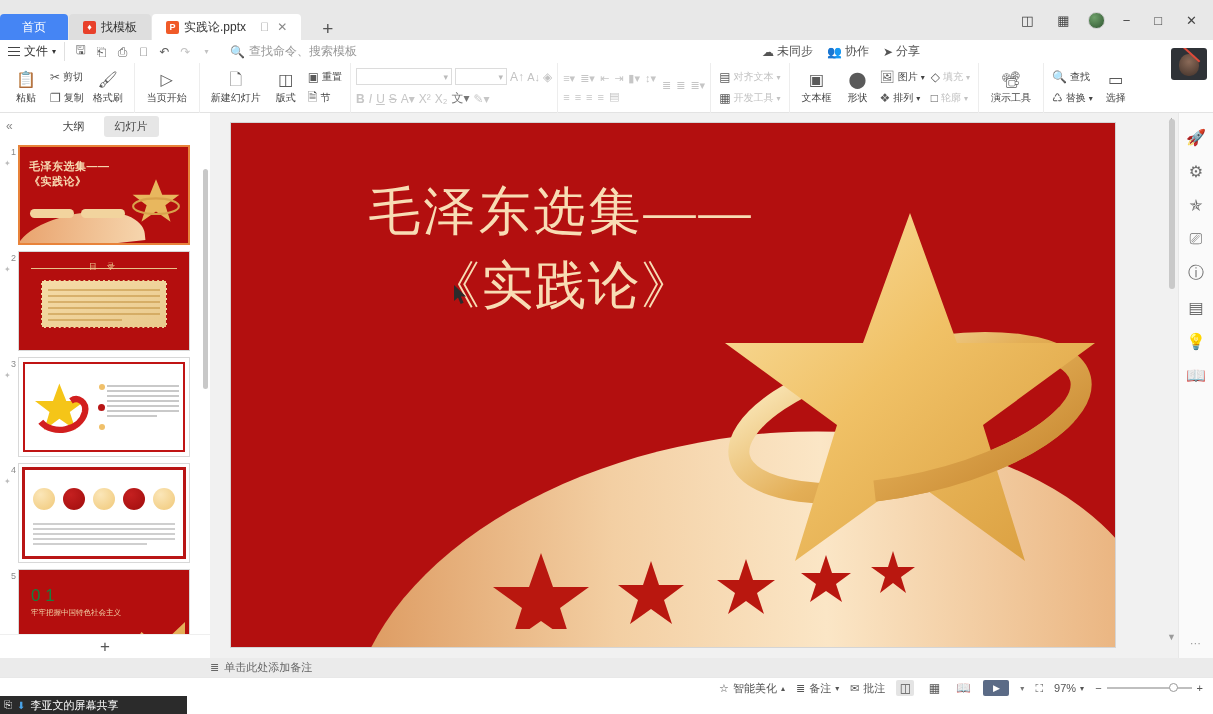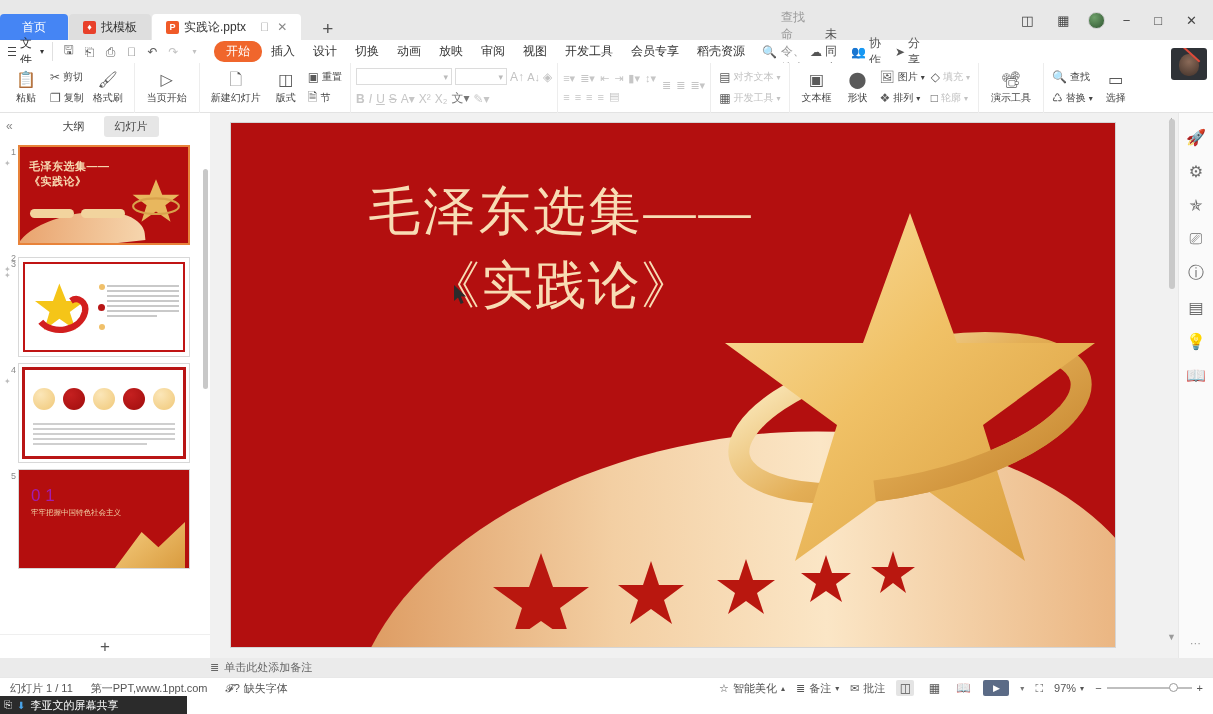--- a/index.html
+++ b/index.html
@@ -140,21 +140,21 @@
   .t3-frame { position: absolute; inset: 4px; border: 2px solid #c01414; }
   .t3-txt { position: absolute; right: 10px; top: 24px; width: 72px; }
   .t3-txt .ln { height: 2px; background: #c9c9c9; margin: 3px 0; }
   .t4-frame { position: absolute; inset: 3px; border: 3px solid #b91515; }
   .t4-circles { position: absolute; left: 14px; right: 14px; top: 24px; display: flex; justify-content: space-between; }
   .t4-c { width: 22px; height: 22px; border-radius: 50%; }
   .t4-c.g { background: radial-gradient(circle at 35% 30%, #fbe6b8, #f0c878); }
   .t4-c.r { background: radial-gradient(circle at 35% 30%, #c52020, #a00d0d); }
   .t4-txt { position: absolute; left: 14px; right: 14px; top: 56px; }
   .t4-txt .ln { height: 2px; background: #cfcfcf; margin: 3px 0; }
-  .t5-num { position: absolute; left: 12px; top: 16px; font-size: 17px; color: #a21caf; font-weight: 300; }
+  .t5-num { position: absolute; left: 12px; top: 16px; font-size: 17px; color: #15803d; font-weight: 300; }
   .t5-sub { position: absolute; left: 12px; top: 38px; font-size: 7.5px; color: #f3d6a8; line-height: 10px; width: 100px; }
   .t5-gold { position: absolute; right: 4px; bottom: 0; width: 70px; height: 46px;
              background: linear-gradient(140deg, #f6cf82, #d99b3e);
              clip-path: polygon(0% 100%, 38% 22%, 62% 55%, 100% 0%, 100% 100%); }
 
   
   .canvas-area { position: absolute; top: 0; left: 210px; width: 968px; height: 545px; background: #f1f1f1; }
   .canvas-scroll { position: absolute; right: 3px; top: 6px; width: 6px; height: 170px;
                    background: #c9c9c9; border-radius: 3px; }
   .canvas-arrow { position: absolute; right: 2px; font-size: 9px; color: #9a9a9a; }
@@ -296,33 +296,20 @@
       <span style="font-size:8px">▾</span>
     </div>
     <div class="qbar">
       <span class="qbtn">🖫</span>
       <span class="qbtn">⎗</span>
       <span class="qbtn">⎙</span>
       <span class="qbtn">⎕</span>
       <span class="qbtn">↶</span>
       <span class="qbtn dim">↷</span>
       <span class="qbtn dim" style="font-size:8px">▾</span>
-    </div>
-    <div class="menus">
-      <span class="menu-item active">开始</span>
-      <span class="menu-item">插入</span>
-      <span class="menu-item">设计</span>
-      <span class="menu-item">切换</span>
-      <span class="menu-item">动画</span>
-      <span class="menu-item">放映</span>
-      <span class="menu-item">审阅</span>
-      <span class="menu-item">视图</span>
-      <span class="menu-item">开发工具</span>
-      <span class="menu-item">会员专享</span>
-      <span class="menu-item">稻壳资源</span>
     </div>
     <div class="mb-search">
       <span>🔍</span>
       <span>查找命令、搜索模板</span>
     </div>
     <div class="mb-right">
       <span class="it">
         <span>☁</span>
         <span>未同步</span>
       </span>
@@ -547,20 +534,33 @@
           <div class="t1-pills">
             <div class="t1-pill"></div>
               <div class="t1-pill"></div>
           </div>
         </div>
       </div>
 
       <div class="slide-row">
         <span class="slide-num">2</span>
         <span class="slide-star">✦</span>
+        <div class="thumb">
+          <div class="t-red"></div>
+          <div class="t2-line"></div>
+          <div style="position:absolute;left:0;right:0;top:9px;text-align:center;font-size:8px;color:#f0cd93;letter-spacing:4px">目 录</div>
+          <div class="t2-box">
+            <div class="ln" style="margin-top:8px"></div>
+              <div class="ln"></div>
+              <div class="ln"></div>
+            <div class="ln"></div>
+              <div class="ln"></div>
+              <div class="ln" style="width:60%"></div>
+          </div>
+        </div>
       </div>
 
       <div class="slide-row">
         <span class="slide-num">3</span>
         <span class="slide-star">✦</span>
         <div class="thumb">
           <div class="t-white"></div>
           <div class="t3-frame"></div>
           <svg style="position:absolute;left:14px;top:22px;width:62px;height:58px" viewBox="0 0 100 100">
             <polygon points="42,6 54,36 86,36 60,55 70,86 42,67 16,86 25,55 0,36 31,36" fill="#f5c518"></polygon>
@@ -681,28 +681,20 @@
   </div>
 
   <div class="notesbar">
     <span class="notes-inner">
       <span>≣</span>
       <span>单击此处添加备注</span>
     </span>
   </div>
 
   <div class="statusbar">
-    <div class="sb-left">
-      <span class="sb-item">幻灯片 1 / 11</span>
-      <span class="sb-item">第一PPT,www.1ppt.com</span>
-      <span class="sb-item">
-        <span>𝓕?</span>
-        <span>缺失字体</span>
-      </span>
-    </div>
     <div class="sb-right">
       <span class="sb-item">
         <span>☆</span>
         <span>智能美化</span>
         <span style="font-size:8px">▴</span>
       </span>
       <span class="sb-item">
         <span>≣</span>
         <span>备注</span>
         <span style="font-size:8px">▾</span>

